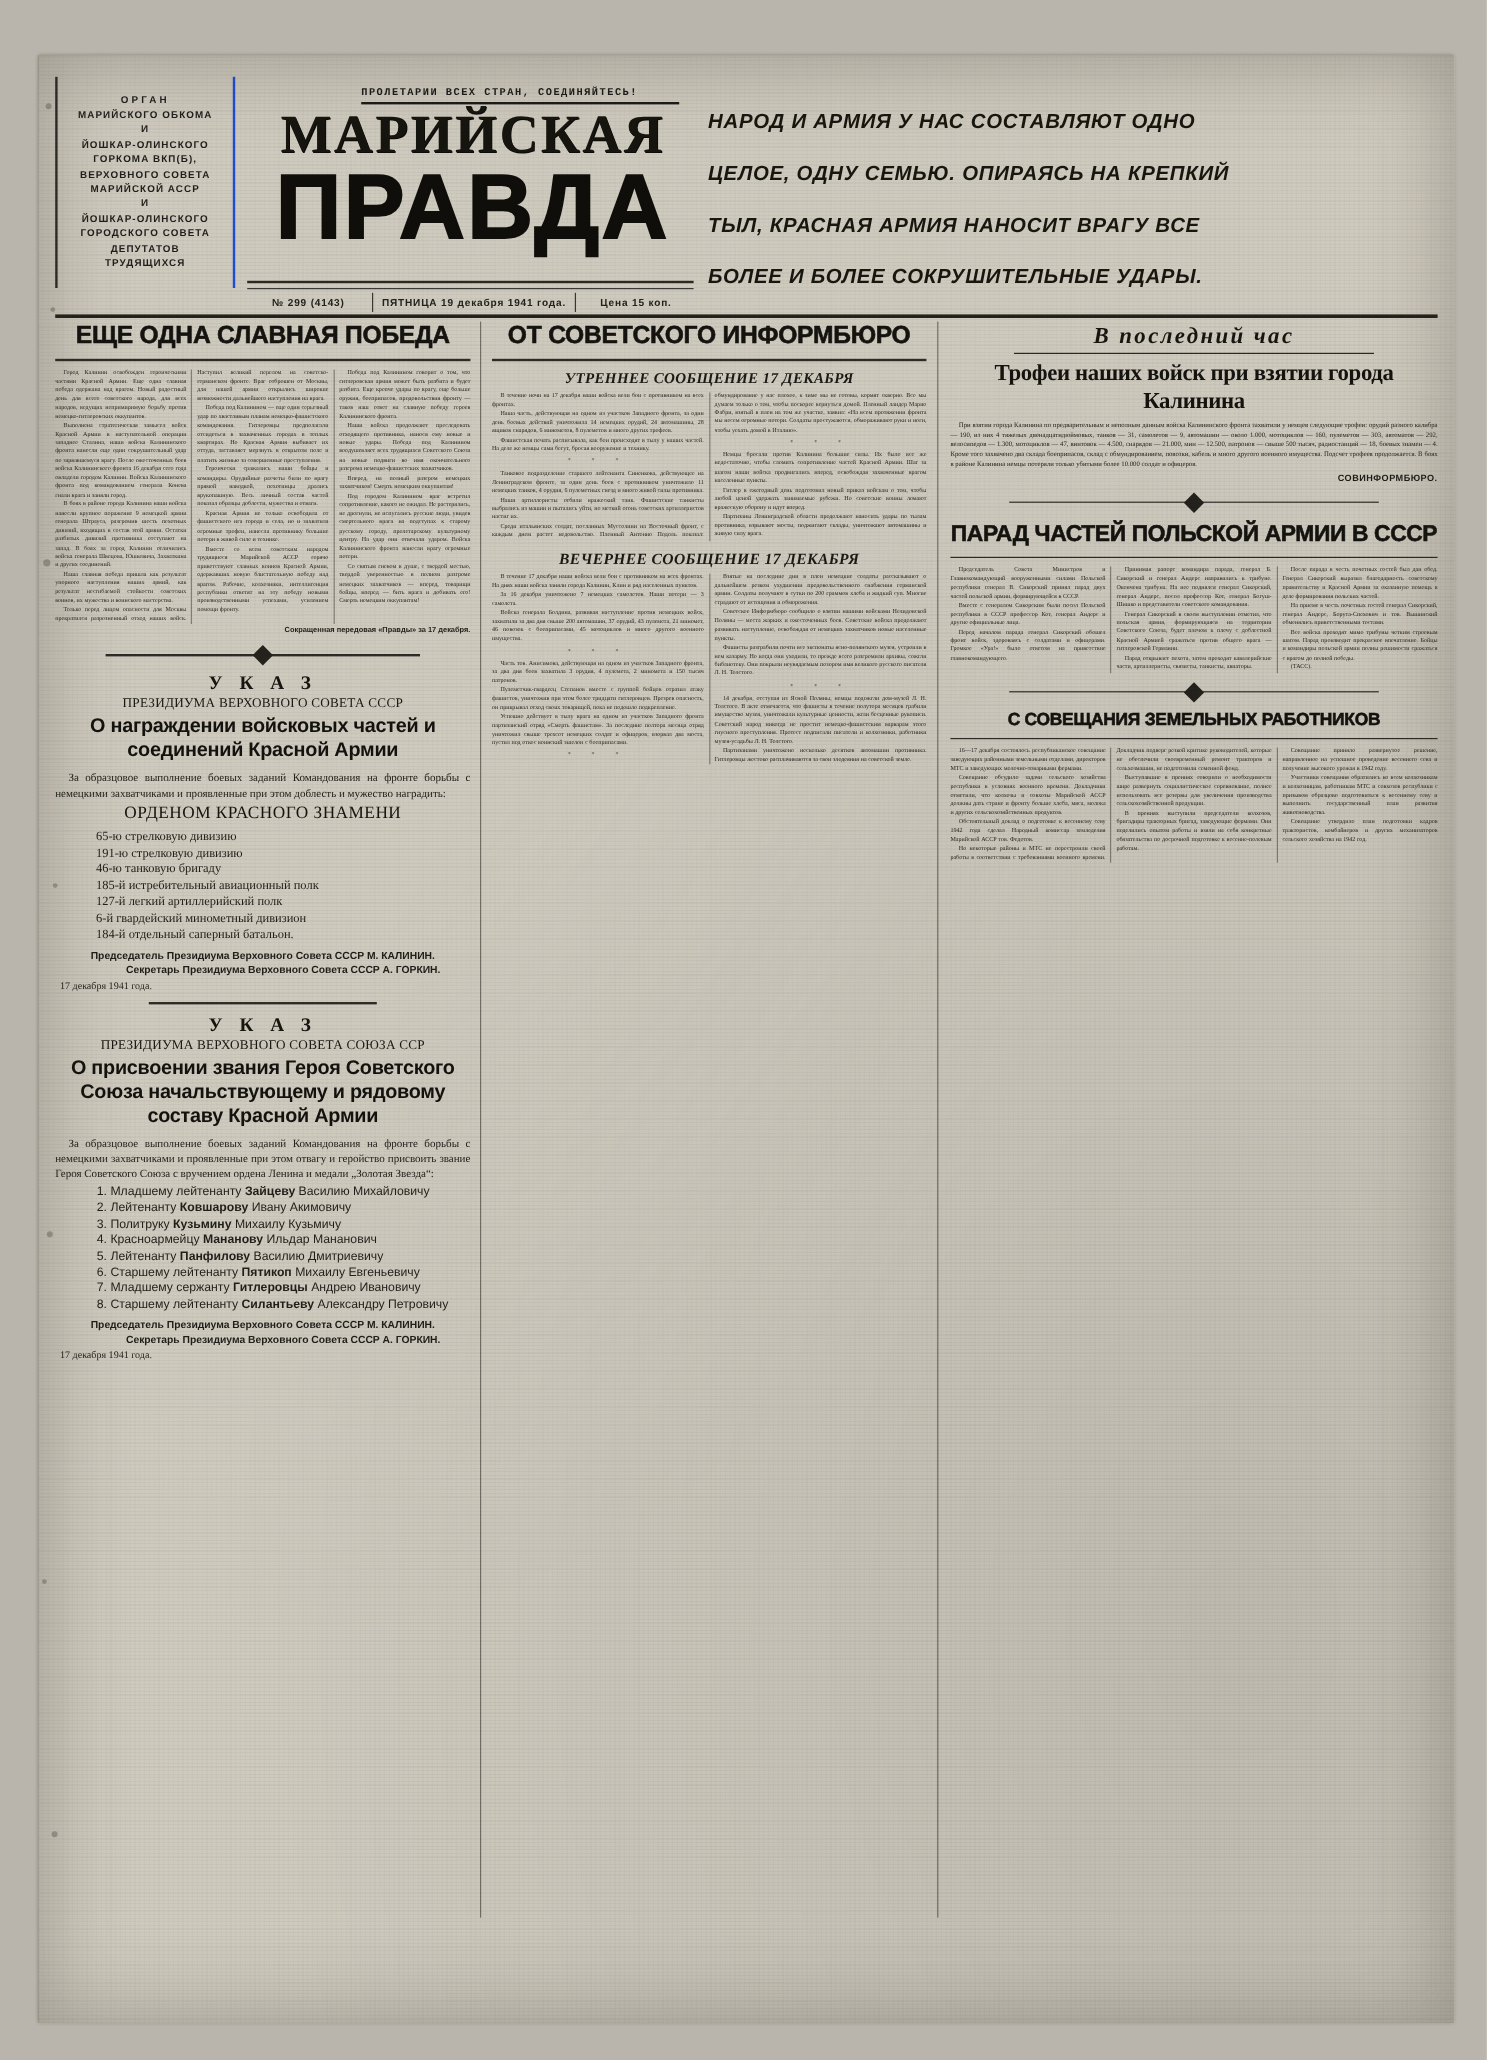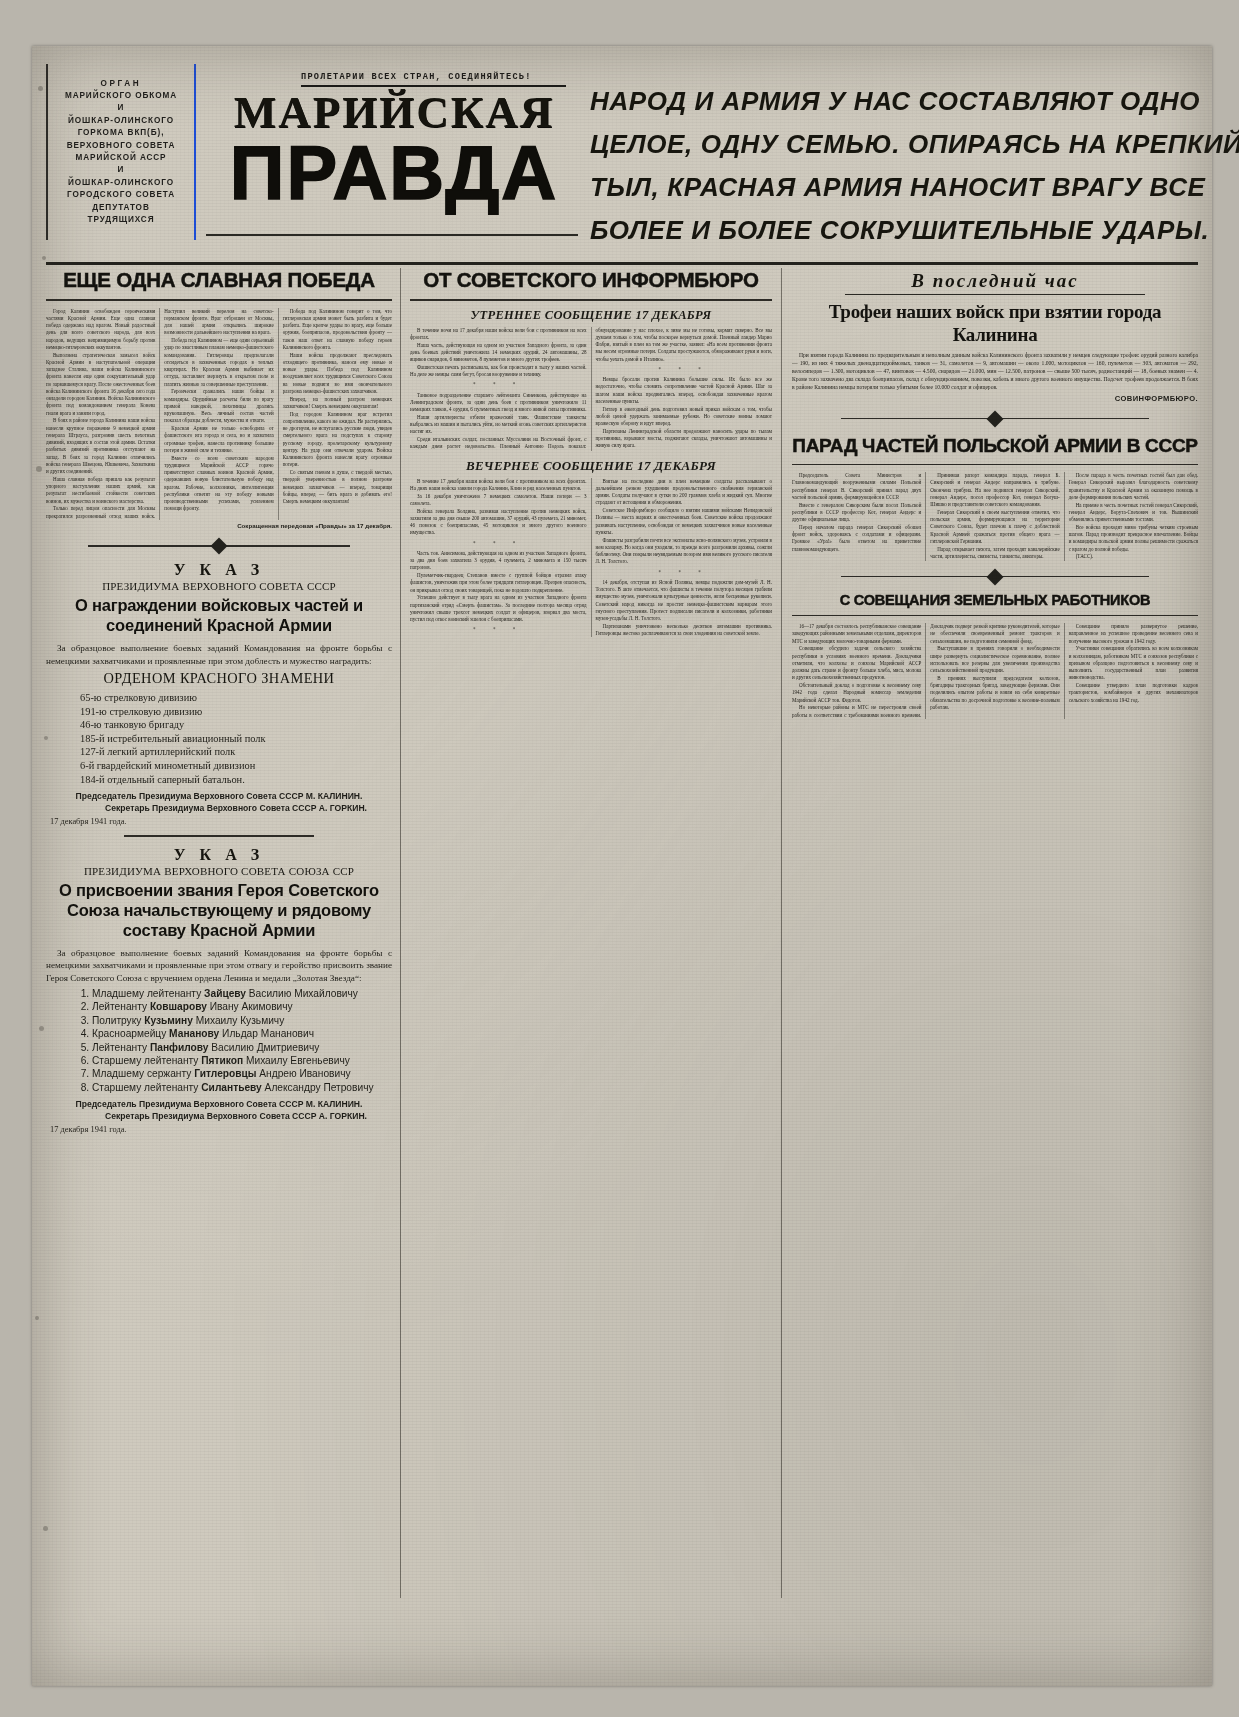--- a/index.html
+++ b/index.html
@@ -62,21 +62,21 @@
     position:absolute;left:168px;top:73px;width:360px;text-align:center;
     font-family:"Liberation Sans",sans-serif;font-weight:700;
     font-size:76px;line-height:84px;letter-spacing:2px;color:#0f0e0a;
     -webkit-text-stroke:1.6px #0f0e0a;
   }
   #mast-rule{position:absolute;left:160px;top:176px;width:372px;height:2px;background:#2a2924;}
 
   #slogan{
     position:absolute;left:544px;top:22px;width:608px;
     font-family:"Liberation Sans",sans-serif;font-style:italic;font-weight:700;
-    font-size:26px;line-height:43px;letter-spacing:.6px;color:#17160f;
+    font-size:17px;line-height:43px;letter-spacing:.6px;color:#17160f;
     white-space:nowrap;
   }
 
   #issueline{
     position:absolute;left:160px;top:182px;width:372px;height:22px;
     border-top:1.5px solid #3a3833;border-bottom:1.5px solid #3a3833;
     display:flex;align-items:center;
     font-family:"Liberation Sans",sans-serif;font-size:8.4px;
     font-weight:700;letter-spacing:.7px;color:#23221d;
   }
@@ -216,20 +216,27 @@
           <div>ДЕПУТАТОВ</div>
           <div>ТРУДЯЩИХСЯ</div>
         </div>
     </div>
 
     <div id="prolet">ПРОЛЕТАРИИ ВСЕХ СТРАН, СОЕДИНЯЙТЕСЬ!</div>
     <div id="title2">ПРАВДА</div>
     <div id="title1">МАРИЙСКАЯ</div>
     <div id="mast-rule"></div>
 
+    <div id="issueline">
+      <span class="num">№ 299 (4143)</span>
+      <span class="sep"></span>
+      <span class="date">ПЯТНИЦА 19 декабря 1941 года.</span>
+      <span class="sep"></span>
+      <span class="price">Цена 15 коп.</span>
+    </div>
 
     <div id="slogan">
         <div>НАРОД И АРМИЯ У НАС СОСТАВЛЯЮТ ОДНО</div>
         <div>ЦЕЛОЕ, ОДНУ СЕМЬЮ. ОПИРАЯСЬ НА КРЕПКИЙ</div>
         <div>ТЫЛ, КРАСНАЯ АРМИЯ НАНОСИТ ВРАГУ ВСЕ</div>
         <div>БОЛЕЕ И БОЛЕЕ СОКРУШИТЕЛЬНЫЕ УДАРЫ.</div>
       </div>
   </div>
 
   <div id="headrule"></div>

